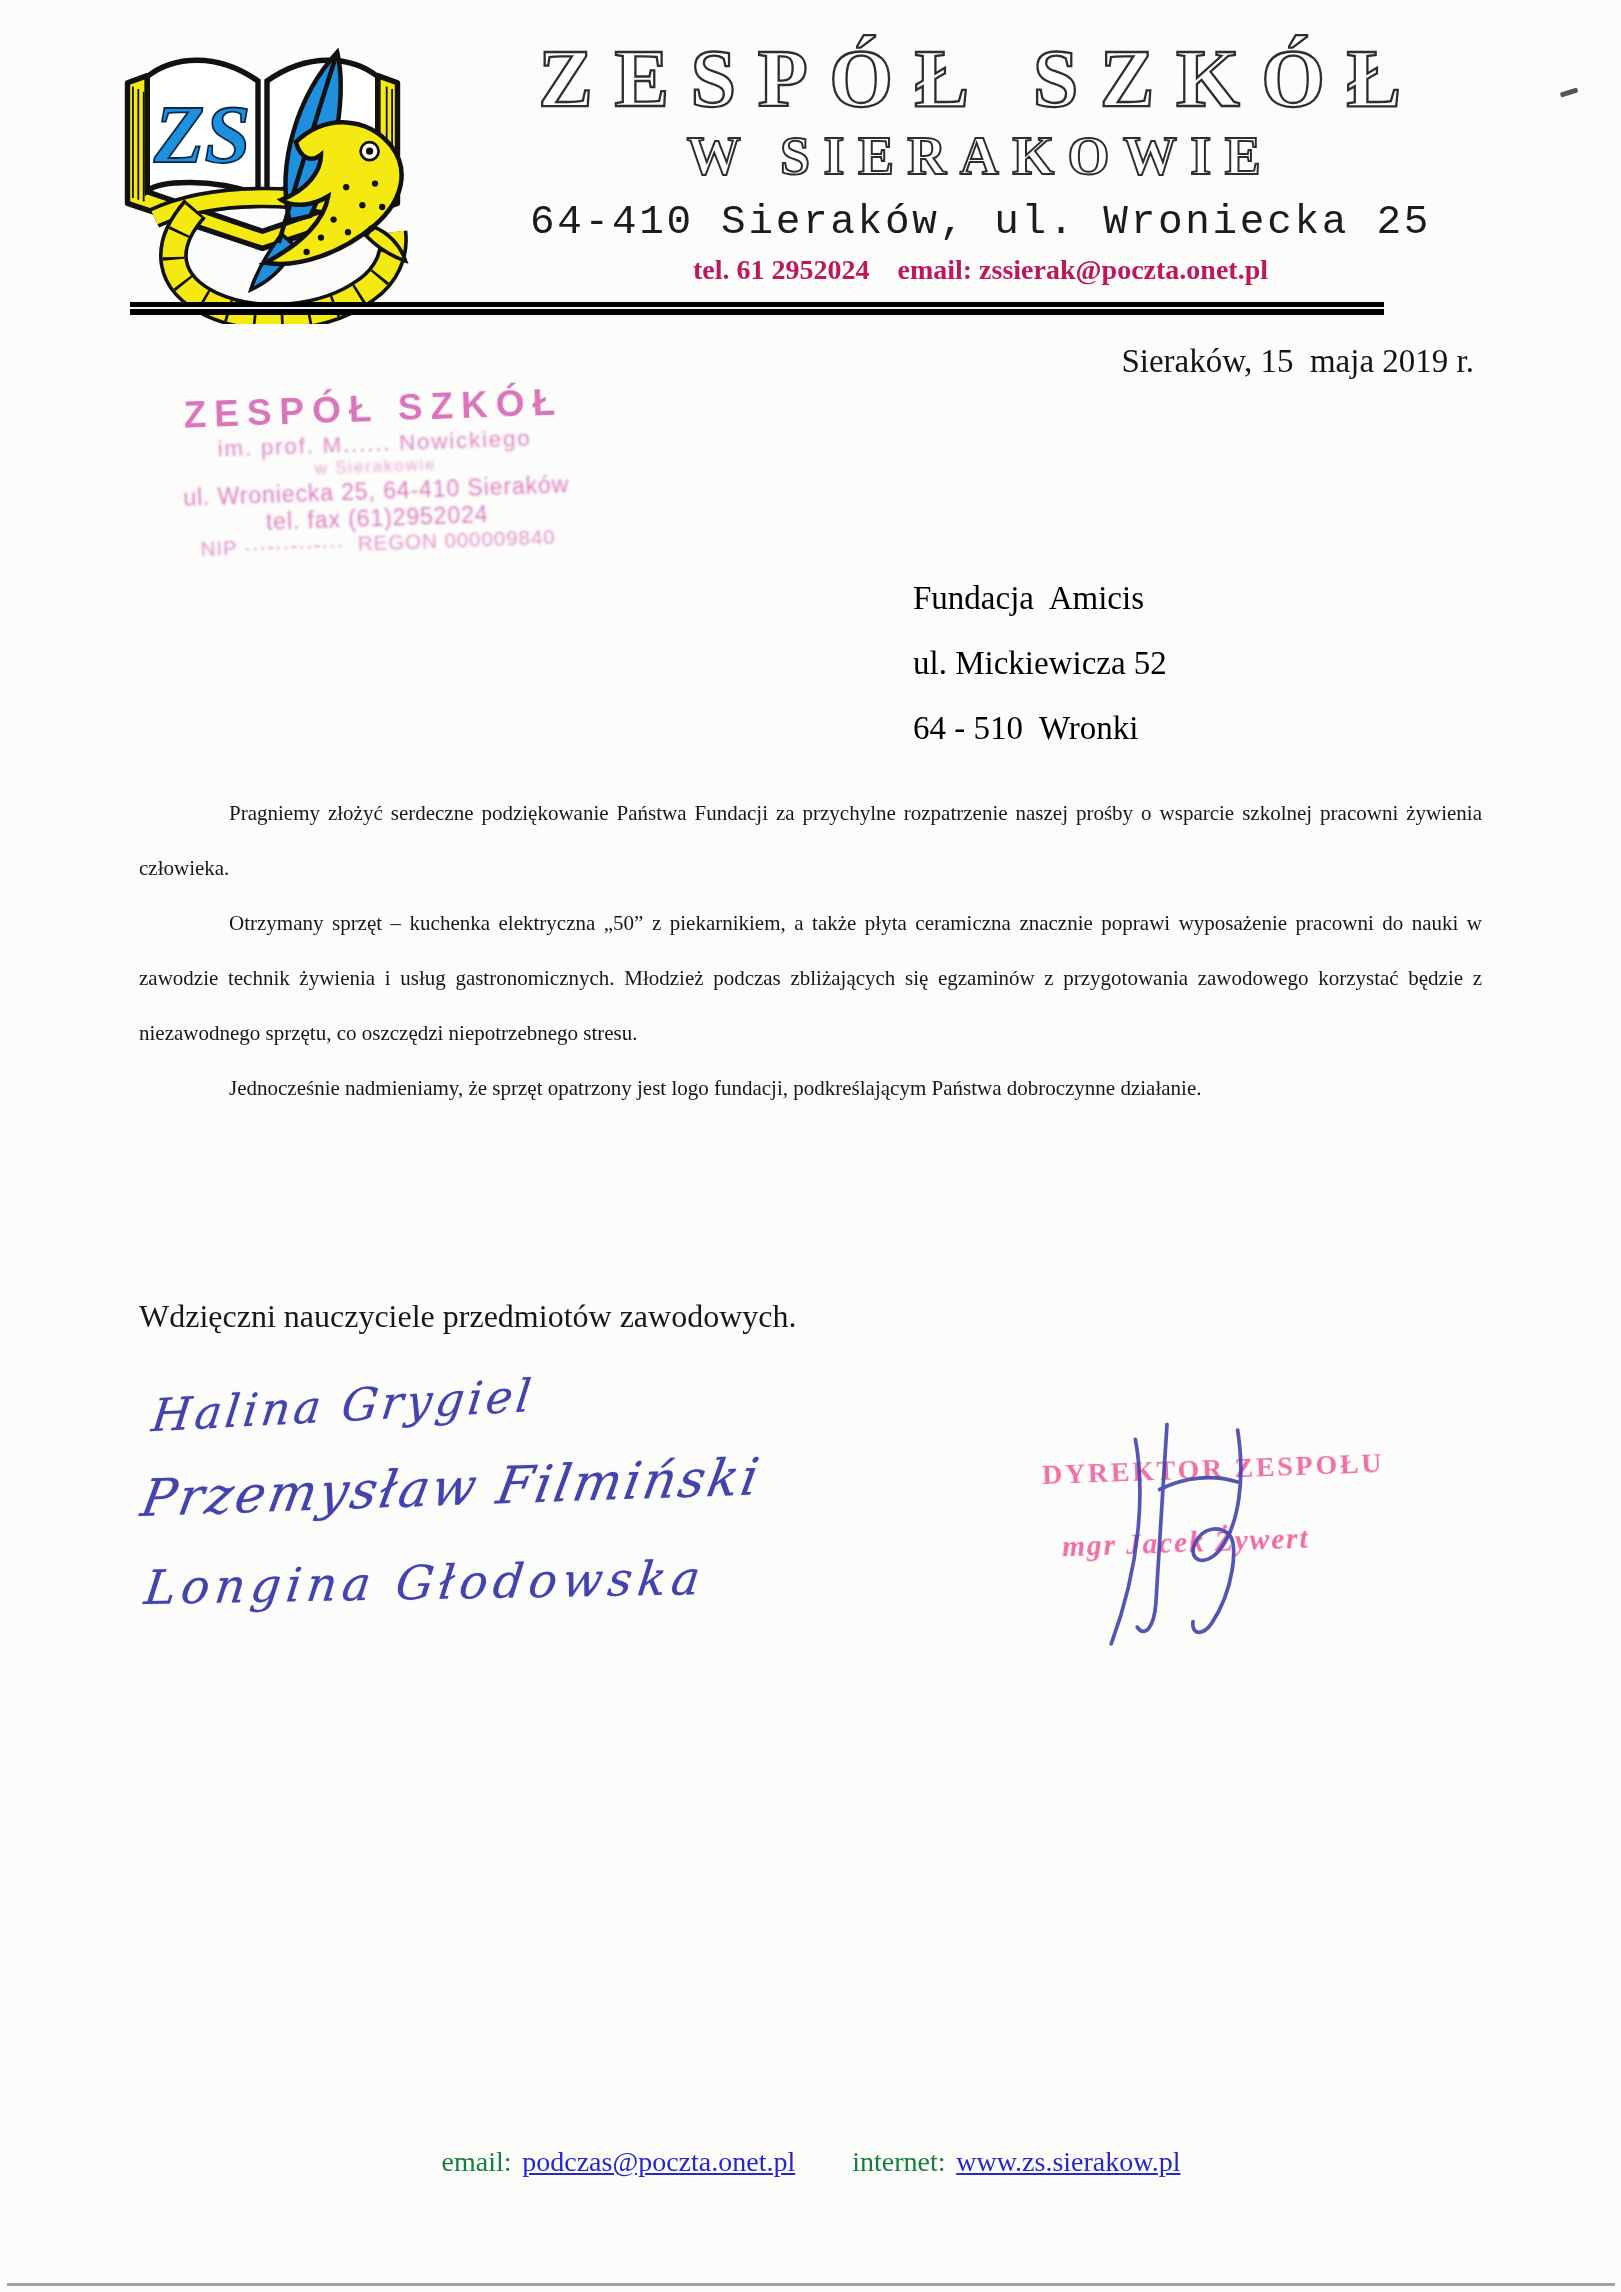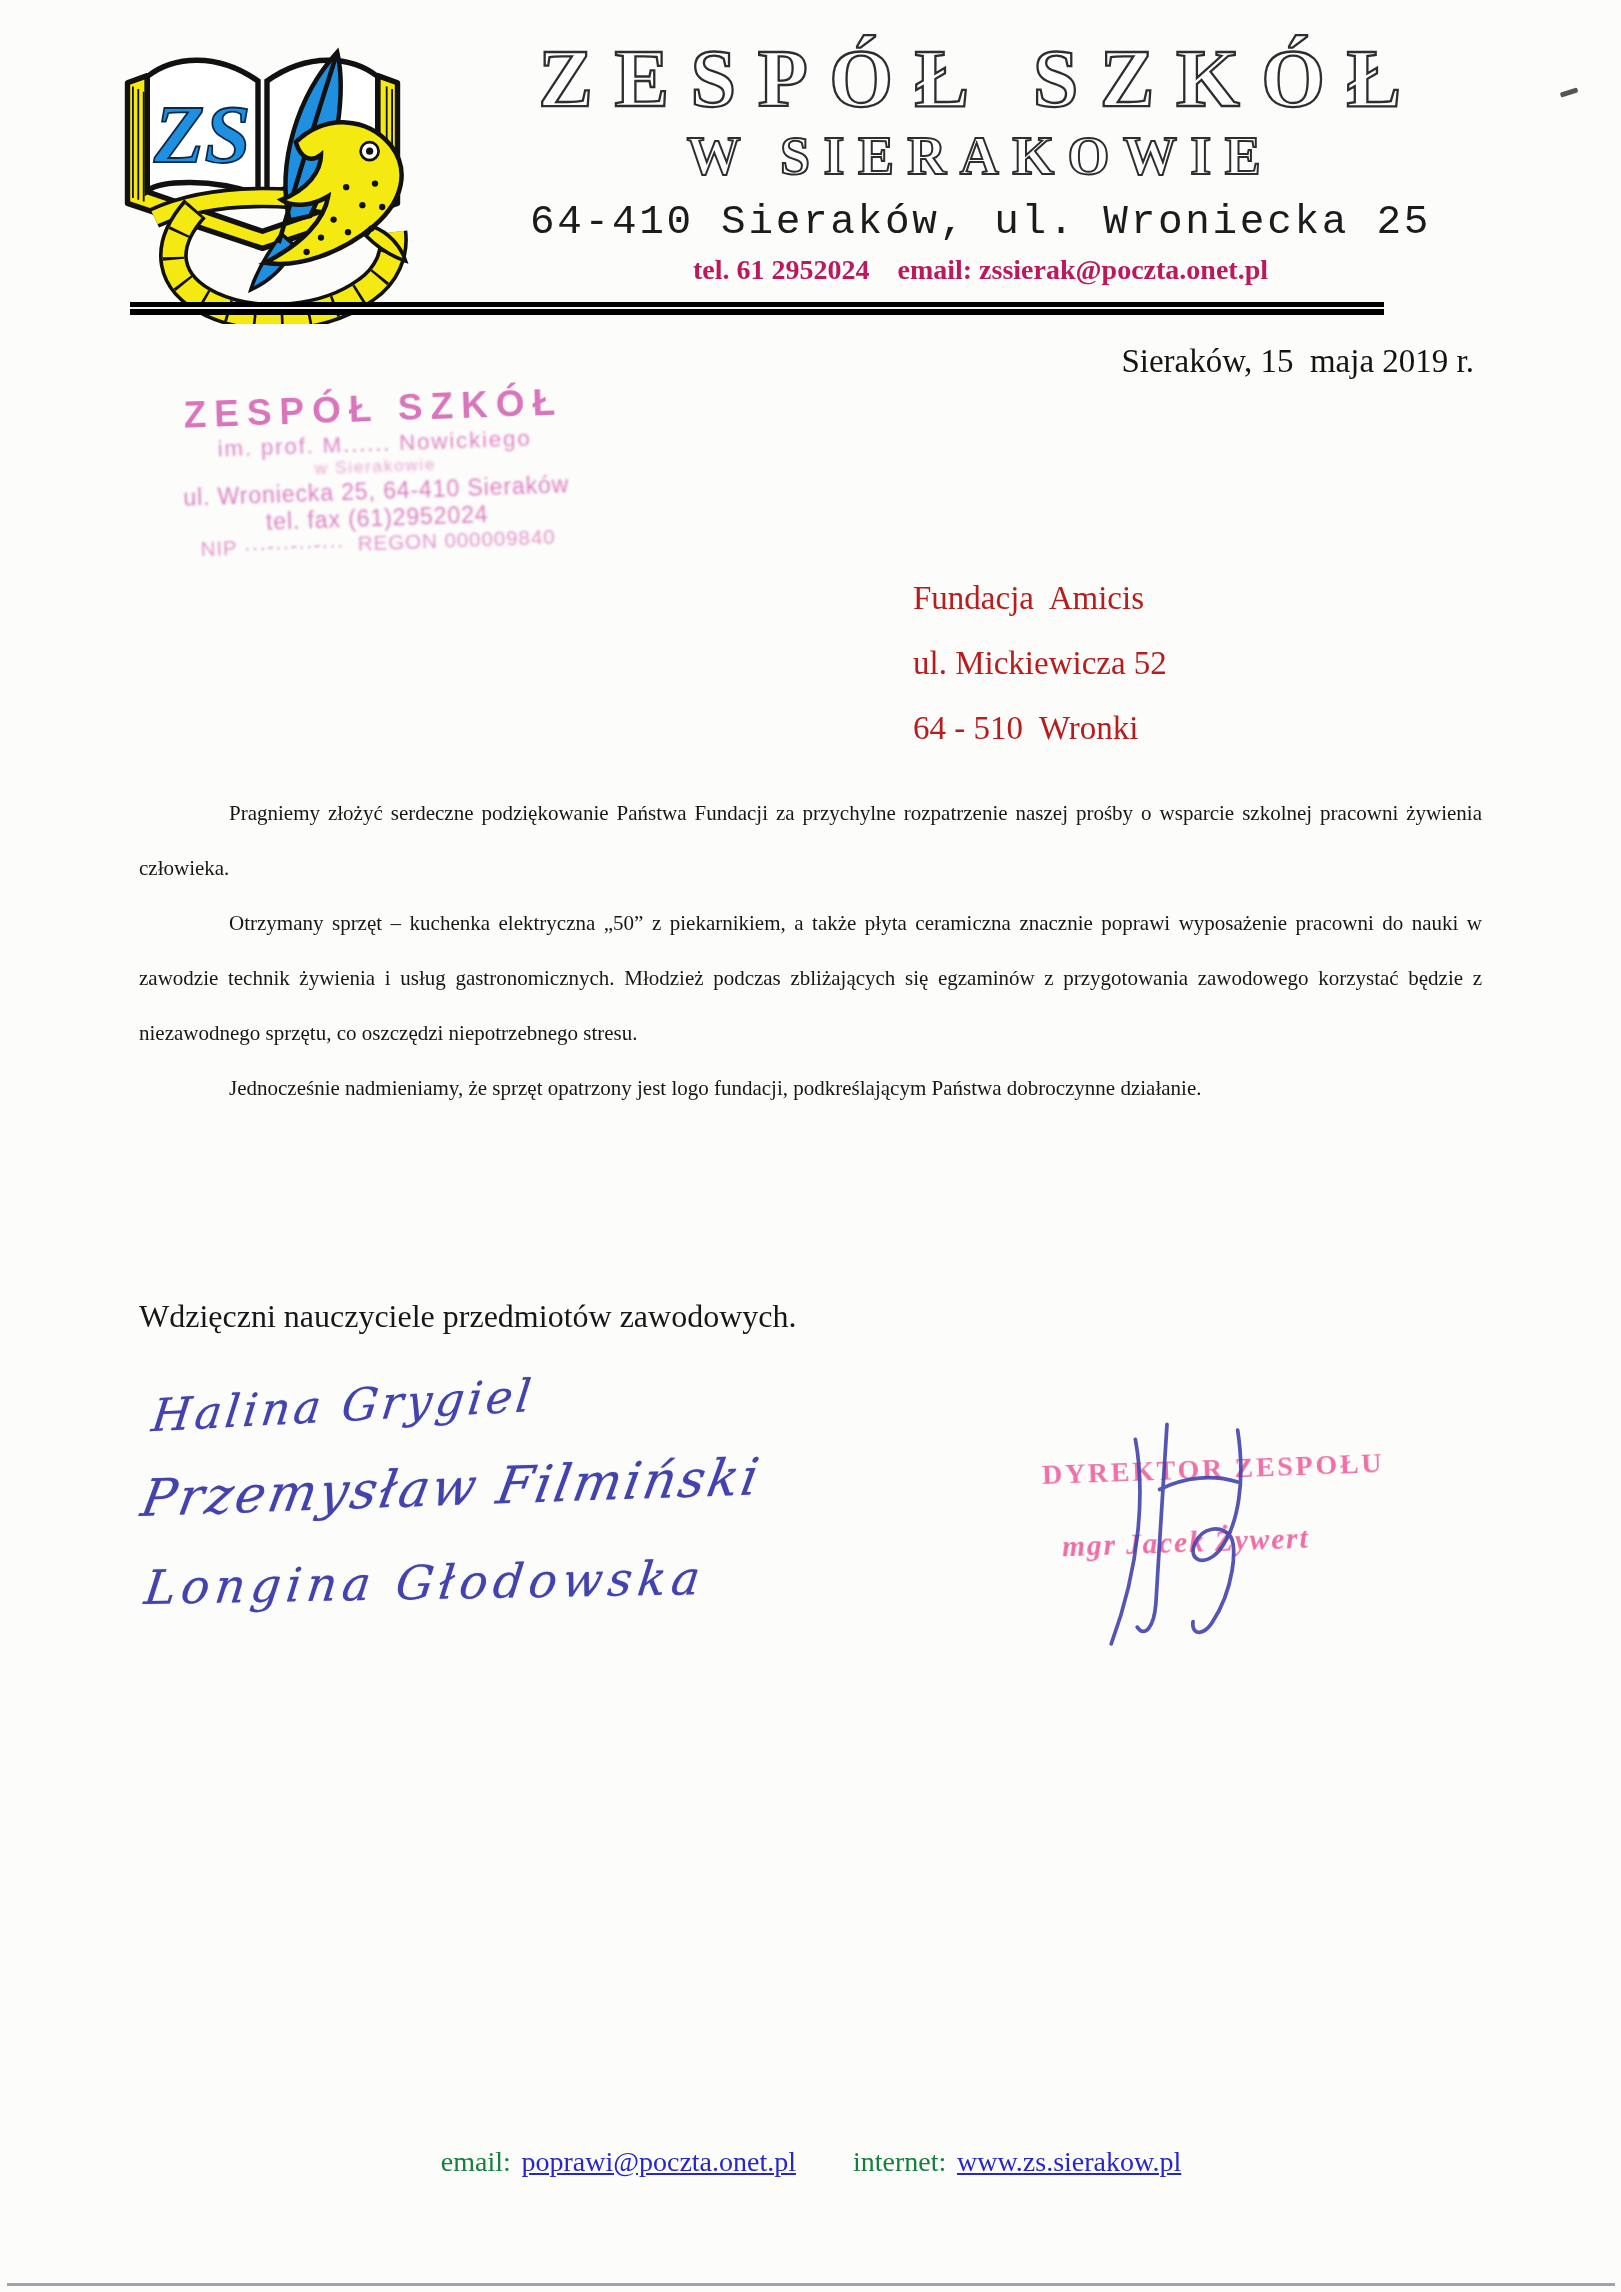--- a/index.html
+++ b/index.html
@@ -43,21 +43,21 @@
   .stamp{
     position:absolute;left:116px;top:387px;width:519px;text-align:center;
     color:#d76ab5;transform:rotate(-2deg);font-family:"Liberation Sans","DejaVu Sans",sans-serif;
   }
   .stamp .s1{font-size:37px;font-weight:bold;letter-spacing:8px;filter:blur(0.5px);opacity:.92;line-height:43px;}
   .stamp .s2{font-size:22.4px;letter-spacing:1.8px;filter:blur(1.2px);opacity:.8;line-height:27px;}
   .stamp .s3{font-size:17px;letter-spacing:1.8px;filter:blur(1.8px);opacity:.6;line-height:20.6px;}
   .stamp .s4{font-size:23px;letter-spacing:0.9px;filter:blur(0.9px);opacity:.85;line-height:27px;}
   .stamp .s5{font-size:23px;letter-spacing:0.9px;filter:blur(0.8px);opacity:.85;line-height:26px;}
   .stamp .s6{font-size:20.6px;letter-spacing:0.9px;filter:blur(1.3px);opacity:.7;line-height:24px;}
-  .recipient{position:absolute;left:913px;top:566px;font-size:33px;line-height:65px;color:#b91c1c;}
+  .recipient{position:absolute;left:913px;top:566px;font-size:33px;line-height:65px;color:#000000;}
 
   
   .body-text{
     position:absolute;left:139px;top:786px;width:1343px;
     font-size:21px;line-height:55px;text-align:justify;color:#171717;
   }
   .body-text p{margin:0;text-indent:90px;}
   .closing{position:absolute;left:139px;top:1298px;font-size:32px;color:#171717;}
 
   
@@ -183,21 +183,21 @@
       <path d="M86,38 C96,92 92,172 60,258"></path>
       <path d="M120,22 C116,80 112,150 108,215 C106,240 96,252 88,240"></path>
       <path d="M112,92 C140,78 170,76 196,84"></path>
       <path d="M196,28 C204,80 198,130 176,158 C160,176 142,168 150,150 C158,132 178,130 188,142 C196,152 192,200 168,236 C158,250 146,248 148,234"></path>
     </g>
   </svg>
 
   <div class="footer">
     <div class="f-group">
       <span class="lbl">email:</span>
-      <a>poprawi@poczta.onet.pl</a>
+      <a>podczas@poczta.onet.pl</a>
     </div>
     <div class="f-group">
       <span class="lbl">internet:</span>
       <a>www.zs.sierakow.pl</a>
     </div>
   </div>
   <div class="bottom-rule"></div>
 
 </div>
 

